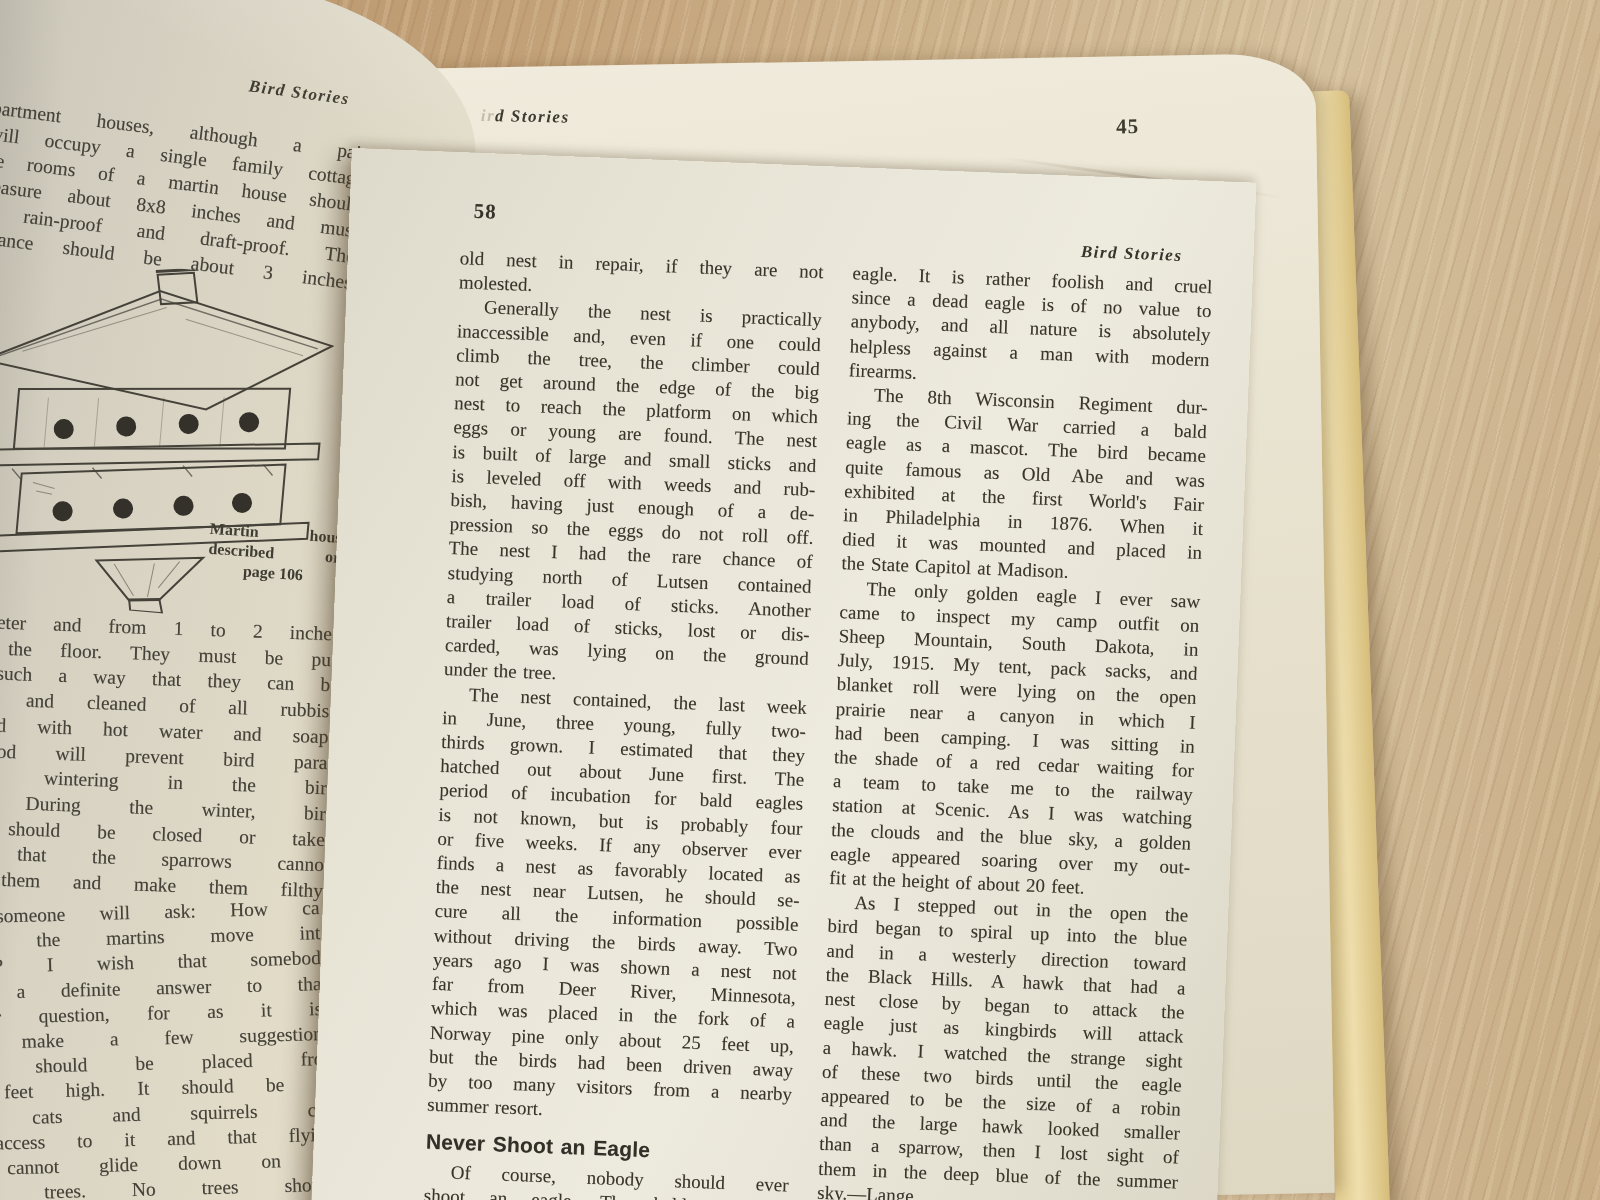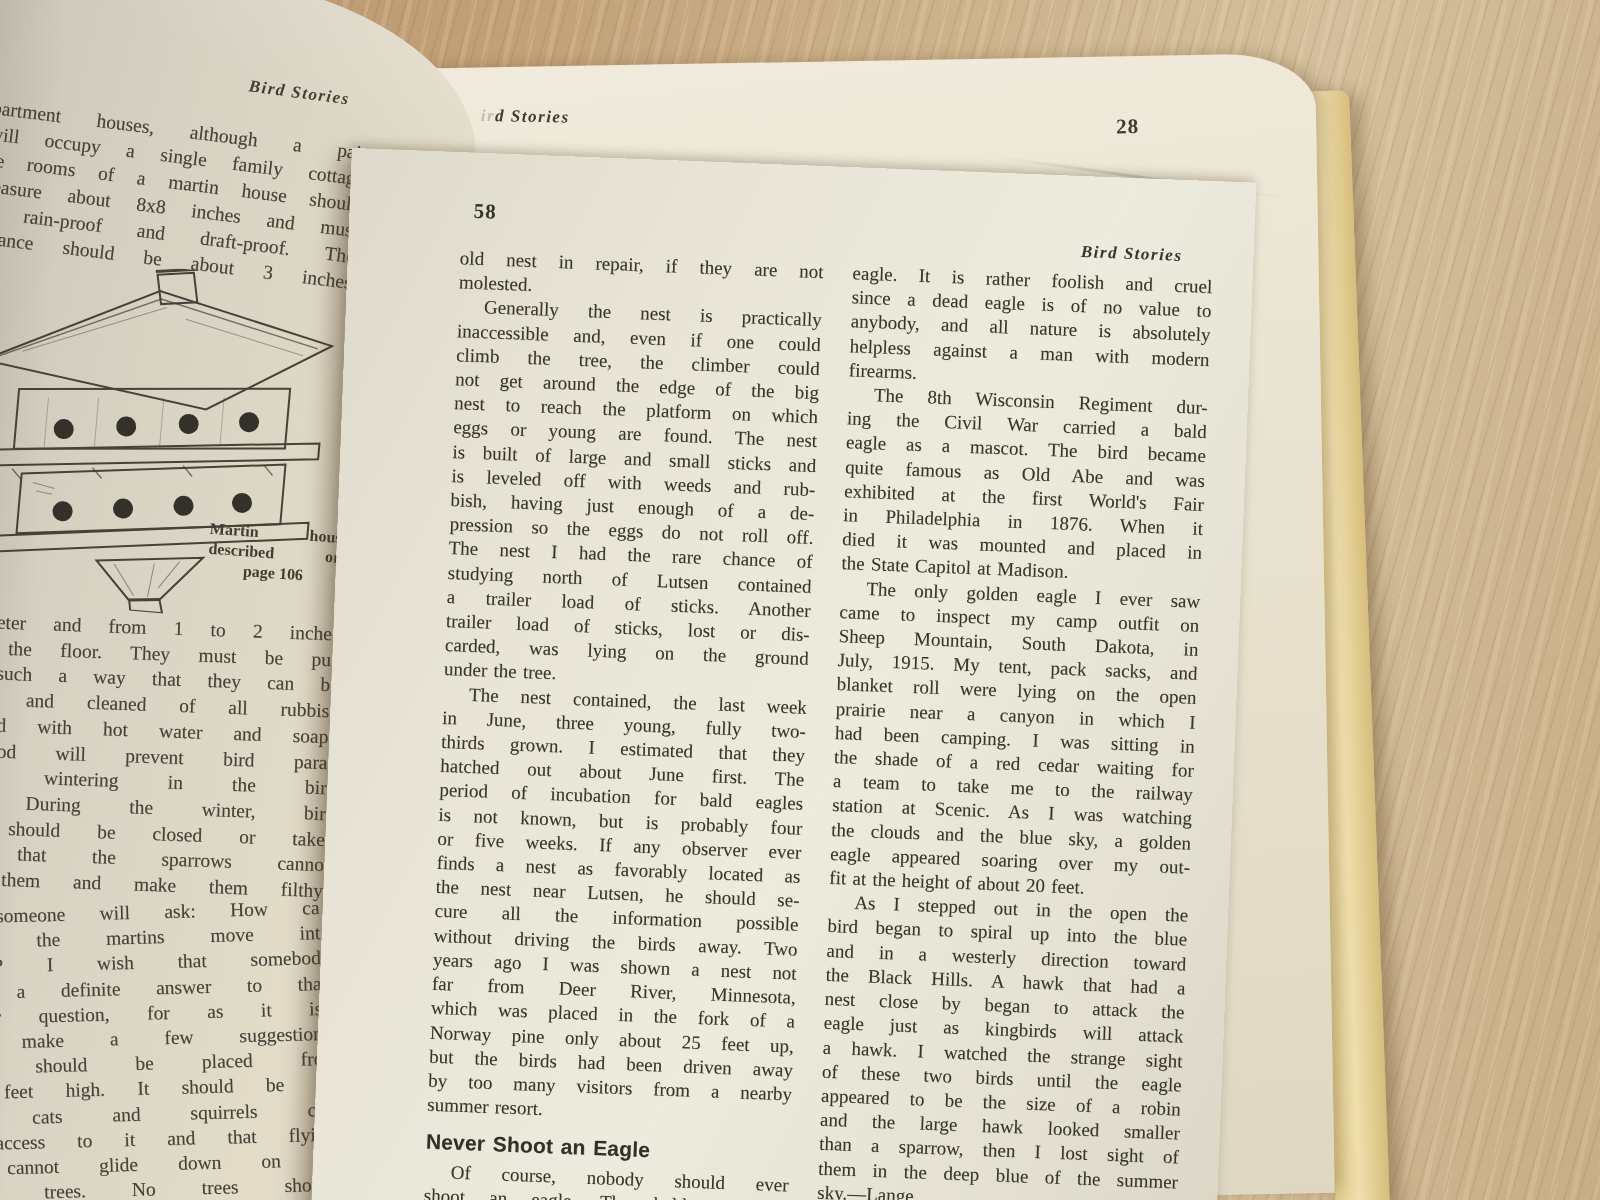--- a/index.html
+++ b/index.html
@@ -75,21 +75,21 @@
 </style>
 </head>
 <body>
 
 <div class="stage">
   <div class="wood"></div>
 
   <div class="fore-edge"></div>
 
   <div class="page59">
-    <div class="p59-num">28</div>
+    <div class="p59-num">45</div>
     <div class="p59-head"><span class="faint">ir</span><span>d Stories</span></div>
     <div class="crease"></div>
     <div class="frags">
         <div class="tline">e</div>
         <div class="tline">d</div>
         <div class="tline">n</div>
         <div class="tline">ll</div>
         <div class="tline">to</div>
         <div class="tline">ne</div>
         <div class="tline">in</div>

